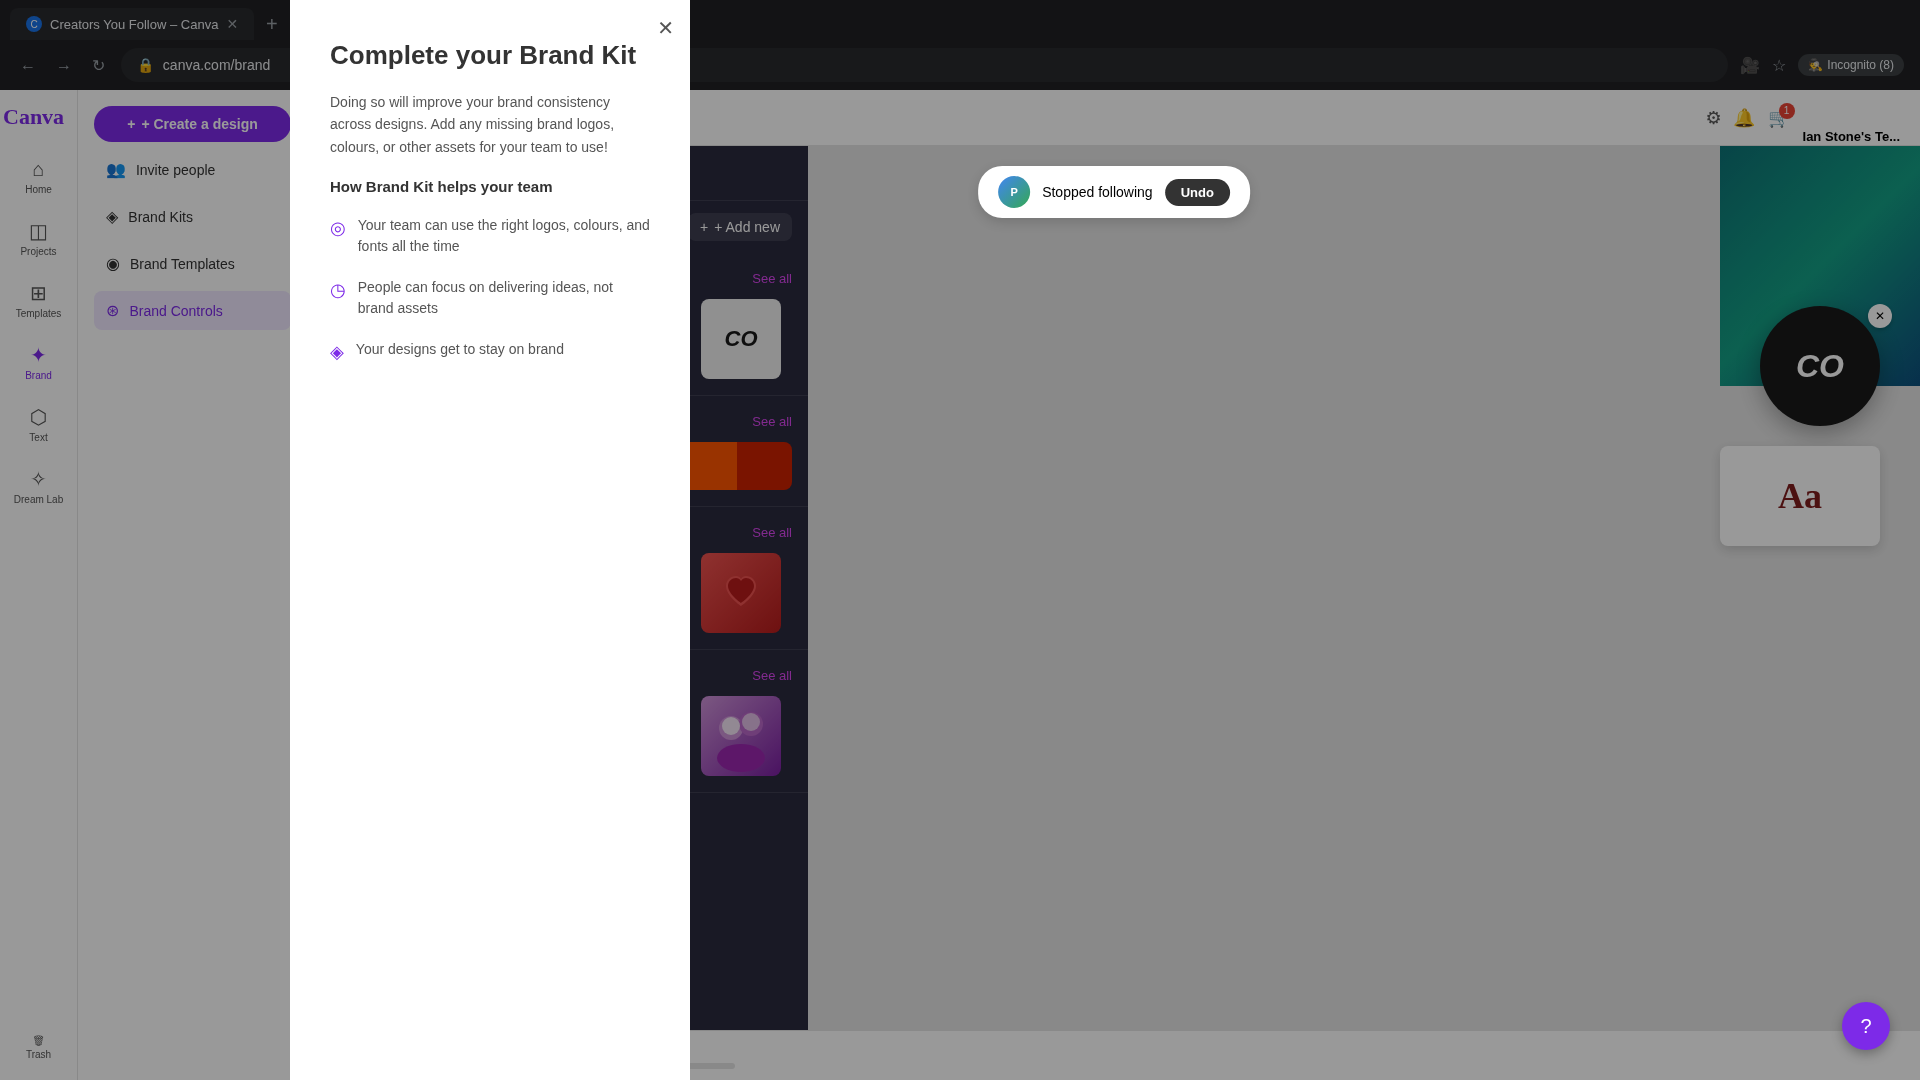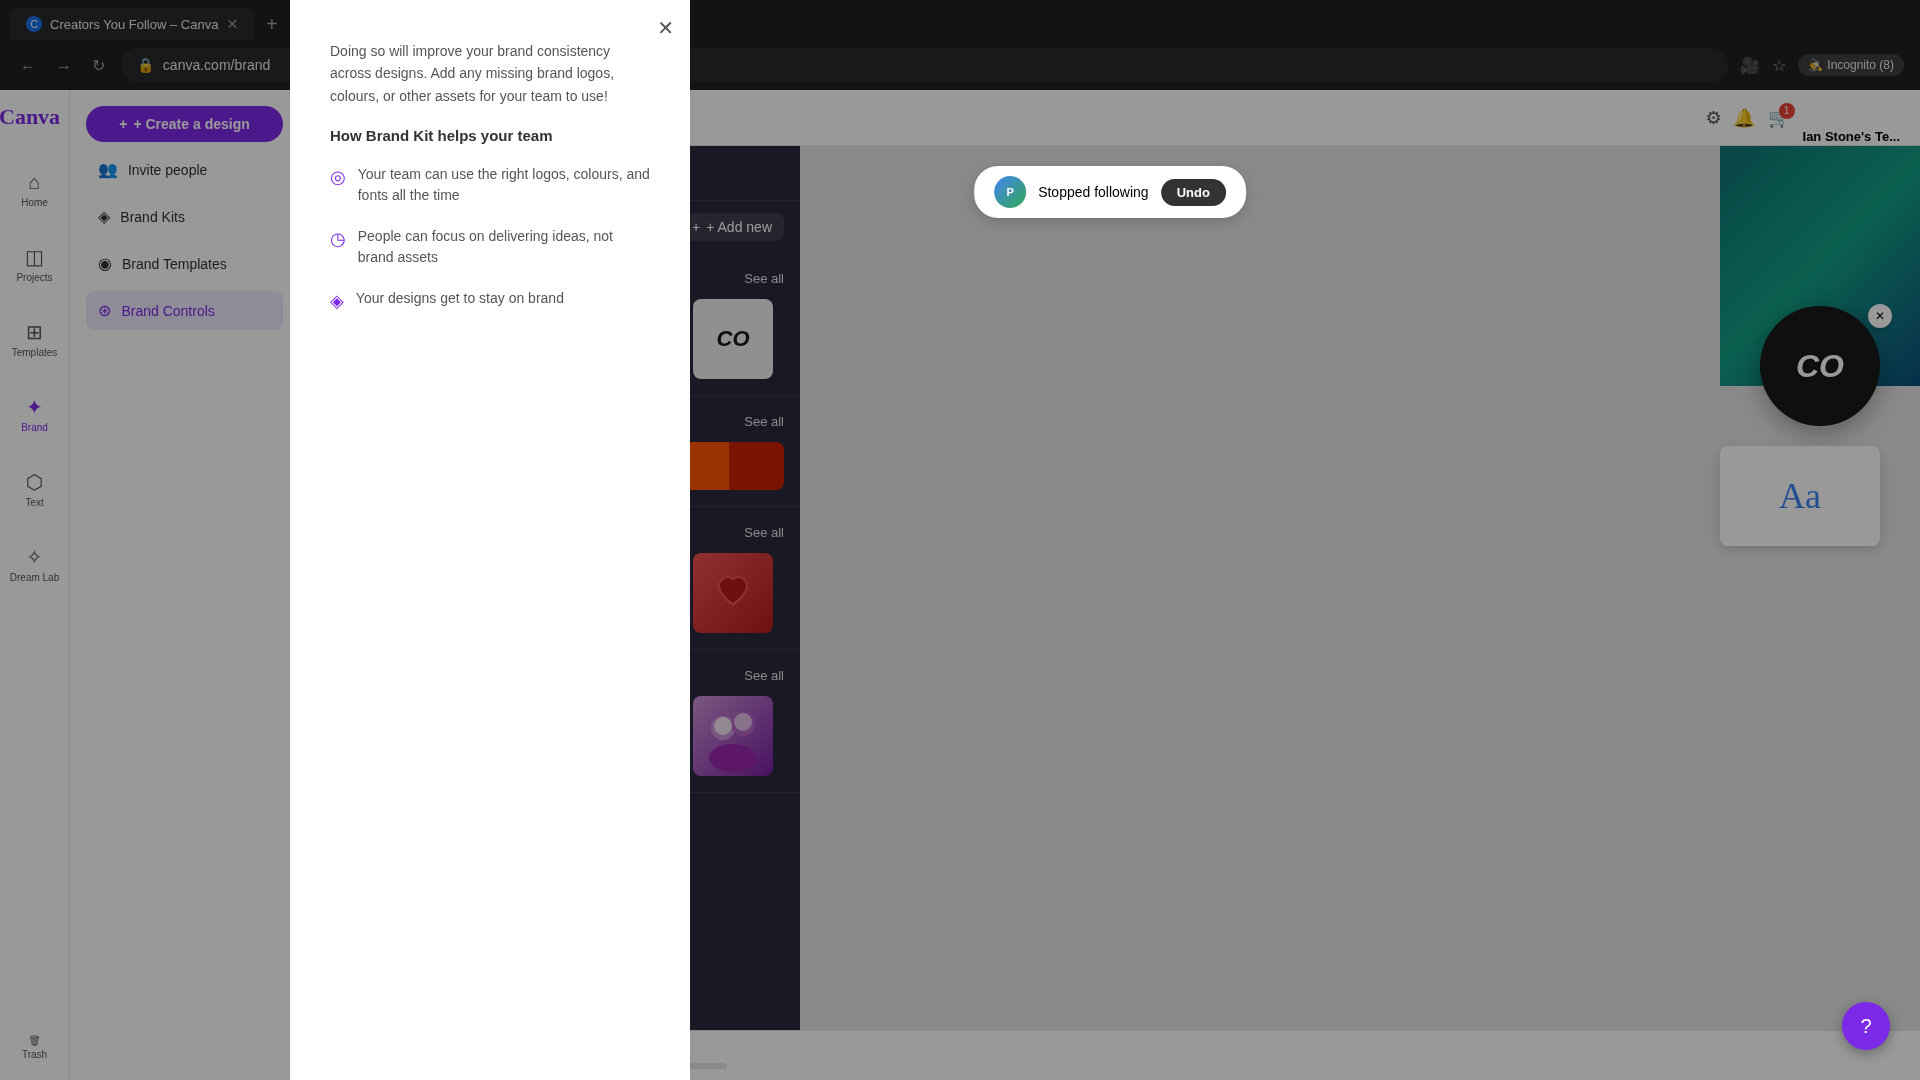--- a/index.html
+++ b/index.html
@@ -17,21 +17,21 @@
     .nav-btn { color: #9aa0a6; font-size: 16px; cursor: pointer; padding: 4px; }
     .url-bar { flex: 1; background: #292a2d; border-radius: 20px; padding: 6px 16px; display: flex; align-items: center; gap: 8px; color: #e8eaed; font-size: 14px; height: 34px; }
     .url-text { color: #e8eaed; font-size: 14px; }
     .address-actions { display: flex; gap: 12px; align-items: center; color: #9aa0a6; font-size: 16px; }
     .incognito-badge { background: #3c4043; border-radius: 16px; padding: 4px 10px; color: #e8eaed; font-size: 12px; display: flex; align-items: center; gap: 4px; }
 
     
     .app-wrapper { display: flex; width: 100%; height: calc(1080px - 90px); position: relative; }
 
     
-    .sidebar { width: 70px; background: #fff; border-right: 1px solid #e5e5e5; display: flex; flex-direction: column; align-items: center; padding: 12px 0; gap: 21px; height: 100%; }
+    .sidebar { width: 78px; background: #fff; border-right: 1px solid #e5e5e5; display: flex; flex-direction: column; align-items: center; padding: 12px 0; gap: 8px; height: 100%; }
     .sidebar-logo { margin-bottom: 8px; }
     .sidebar-logo svg { width: 80px; height: 28px; }
     .sidebar-item { display: flex; flex-direction: column; align-items: center; gap: 3px; padding: 8px 4px; width: 70px; border-radius: 8px; cursor: pointer; color: #555; }
     .sidebar-item.active { color: #7d2ae8; }
     .sidebar-item-icon { font-size: 20px; }
     .sidebar-item-label { font-size: 10px; text-align: center; }
     .sidebar-trash { display: flex; flex-direction: column; align-items: center; gap: 3px; padding: 8px 4px; width: 70px; border-radius: 8px; cursor: pointer; color: #555; font-size: 10px; }
 
     
     .left-panel { width: 230px; background: #fff; border-right: 1px solid #e5e5e5; display: flex; flex-direction: column; padding: 16px; gap: 8px; overflow-y: auto; }
@@ -59,21 +59,21 @@
 
     
     .bg-preview { position: absolute; top: 0; right: 0; width: 200px; height: 240px; background: linear-gradient(135deg, #0d7377, #14a085, #0d4f7e); border-radius: 0; }
 
     
     .float-logo { position: absolute; right: 40px; top: 160px; width: 120px; height: 120px; background: #1a1a1a; border-radius: 50%; display: flex; align-items: center; justify-content: center; box-shadow: 0 8px 24px rgba(0,0,0,0.3); }
     .float-logo-inner { color: white; font-size: 32px; font-weight: 900; font-style: italic; }
     .close-float { position: absolute; right: 28px; top: 158px; background: #fff; border-radius: 50%; width: 24px; height: 24px; display: flex; align-items: center; justify-content: center; cursor: pointer; font-size: 12px; box-shadow: 0 2px 4px rgba(0,0,0,0.2); }
 
     .sample-card { position: absolute; right: 40px; top: 300px; width: 160px; height: 100px; background: white; border-radius: 8px; overflow: hidden; display: flex; align-items: center; justify-content: center; box-shadow: 0 4px 12px rgba(0,0,0,0.15); }
-    .sample-text-preview { font-size: 36px; font-weight: 400; color: #3b82f6; font-family: Georgia, serif; }
+    .sample-text-preview { font-size: 36px; font-weight: 700; color: #7f1d1d; font-family: Georgia, serif; }
 
     
     .bottom-bar { position: absolute; bottom: 0; left: 0; right: 0; height: 50px; background: #fff; border-top: 1px solid #e5e5e5; display: flex; align-items: center; padding: 0 20px; gap: 12px; }
     .bottom-bar-item { display: flex; align-items: center; gap: 6px; font-size: 13px; color: #555; cursor: pointer; }
     .progress-track { height: 6px; background: #e5e5e5; border-radius: 3px; }
     .progress-fill { height: 6px; background: #4caf50; border-radius: 3px; width: 55%; }
 
     
     .tool-sidebar { width: 80px; background: #1a1a2e; display: flex; flex-direction: column; align-items: center; padding: 12px 0; gap: 8px; }
     .tool-item { display: flex; flex-direction: column; align-items: center; gap: 4px; padding: 8px 4px; width: 68px; border-radius: 8px; cursor: pointer; color: #aaa; font-size: 10px; }
@@ -81,21 +81,21 @@
     .tool-item.active { color: white; background: rgba(125,42,232,0.3); }
 
     
     .brand-panel { width: 420px; background: #2a2a3e; color: white; display: flex; flex-direction: column; overflow-y: auto; height: 100%; }
     .brand-panel-header { display: flex; align-items: center; justify-content: space-between; padding: 16px; border-bottom: 1px solid rgba(255,255,255,0.1); }
     .brand-kit-name { display: flex; align-items: center; gap: 8px; font-size: 15px; font-weight: 600; }
     .brand-kit-icon { font-size: 18px; }
     .brand-section { padding: 16px; border-bottom: 1px solid rgba(255,255,255,0.1); }
     .brand-section-header { display: flex; align-items: center; justify-content: space-between; margin-bottom: 12px; }
     .brand-section-title { font-size: 16px; font-weight: 600; }
-    .see-all-link { color: #e5e5e5; font-size: 13px; cursor: pointer; }
+    .see-all-link { color: #d946ef; font-size: 13px; cursor: pointer; }
     .logo-grid { display: grid; grid-template-columns: repeat(4, 1fr); gap: 8px; }
     .logo-item { width: 80px; height: 80px; border-radius: 8px; display: flex; align-items: center; justify-content: center; overflow: hidden; cursor: pointer; }
     .logo-item-orange { background: #ff6b35; }
     .logo-item-black { background: #1a1a1a; }
     .logo-item-yellow { background: #ffd700; }
     .logo-item-white { background: #f0f0f0; }
     .logo-text { font-size: 22px; font-weight: 900; font-style: italic; }
     .color-bar { display: flex; height: 48px; border-radius: 8px; overflow: hidden; width: 100%; }
     .color-segment { flex: 1; }
     .graphics-grid { display: grid; grid-template-columns: repeat(4, 1fr); gap: 8px; }
@@ -436,20 +436,21 @@
           <div class="progress-fill"></div>
         </div>
       </div>
     </div>
   </div>
 </div>
 
 <div class="modal-overlay">
   <div class="modal">
     <button class="modal-close">✕</button>
+    <h2 class="modal-title">Complete your Brand Kit</h2>
     <p class="modal-desc">Doing so will improve your brand consistency across designs. Add any missing brand logos, colours, or other assets for your team to use!</p>
     <p class="modal-section-title">How Brand Kit helps your team</p>
     <div class="modal-benefit">
       <span class="modal-benefit-icon">◎</span>
       <span class="modal-benefit-text">Your team can use the right logos, colours, and fonts all the time</span>
     </div>
     <div class="modal-benefit">
       <span class="modal-benefit-icon">◷</span>
       <span class="modal-benefit-text">People can focus on delivering ideas, not brand assets</span>
     </div>

